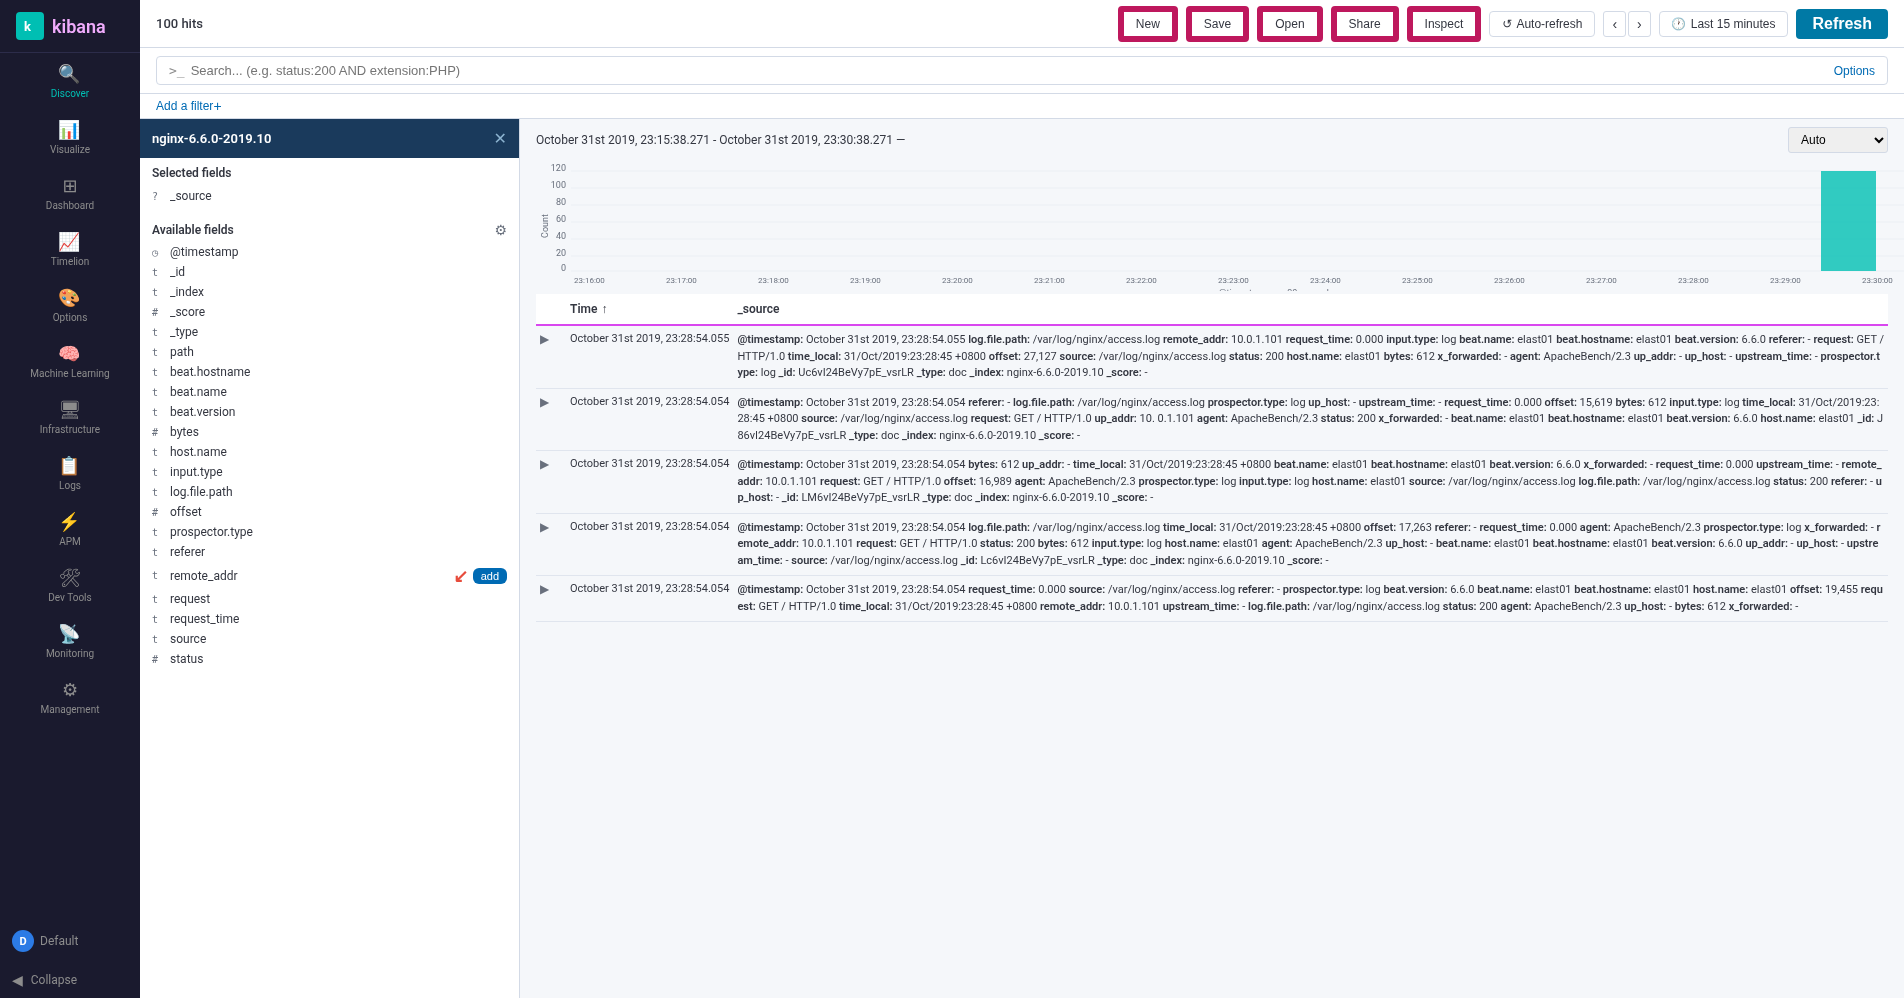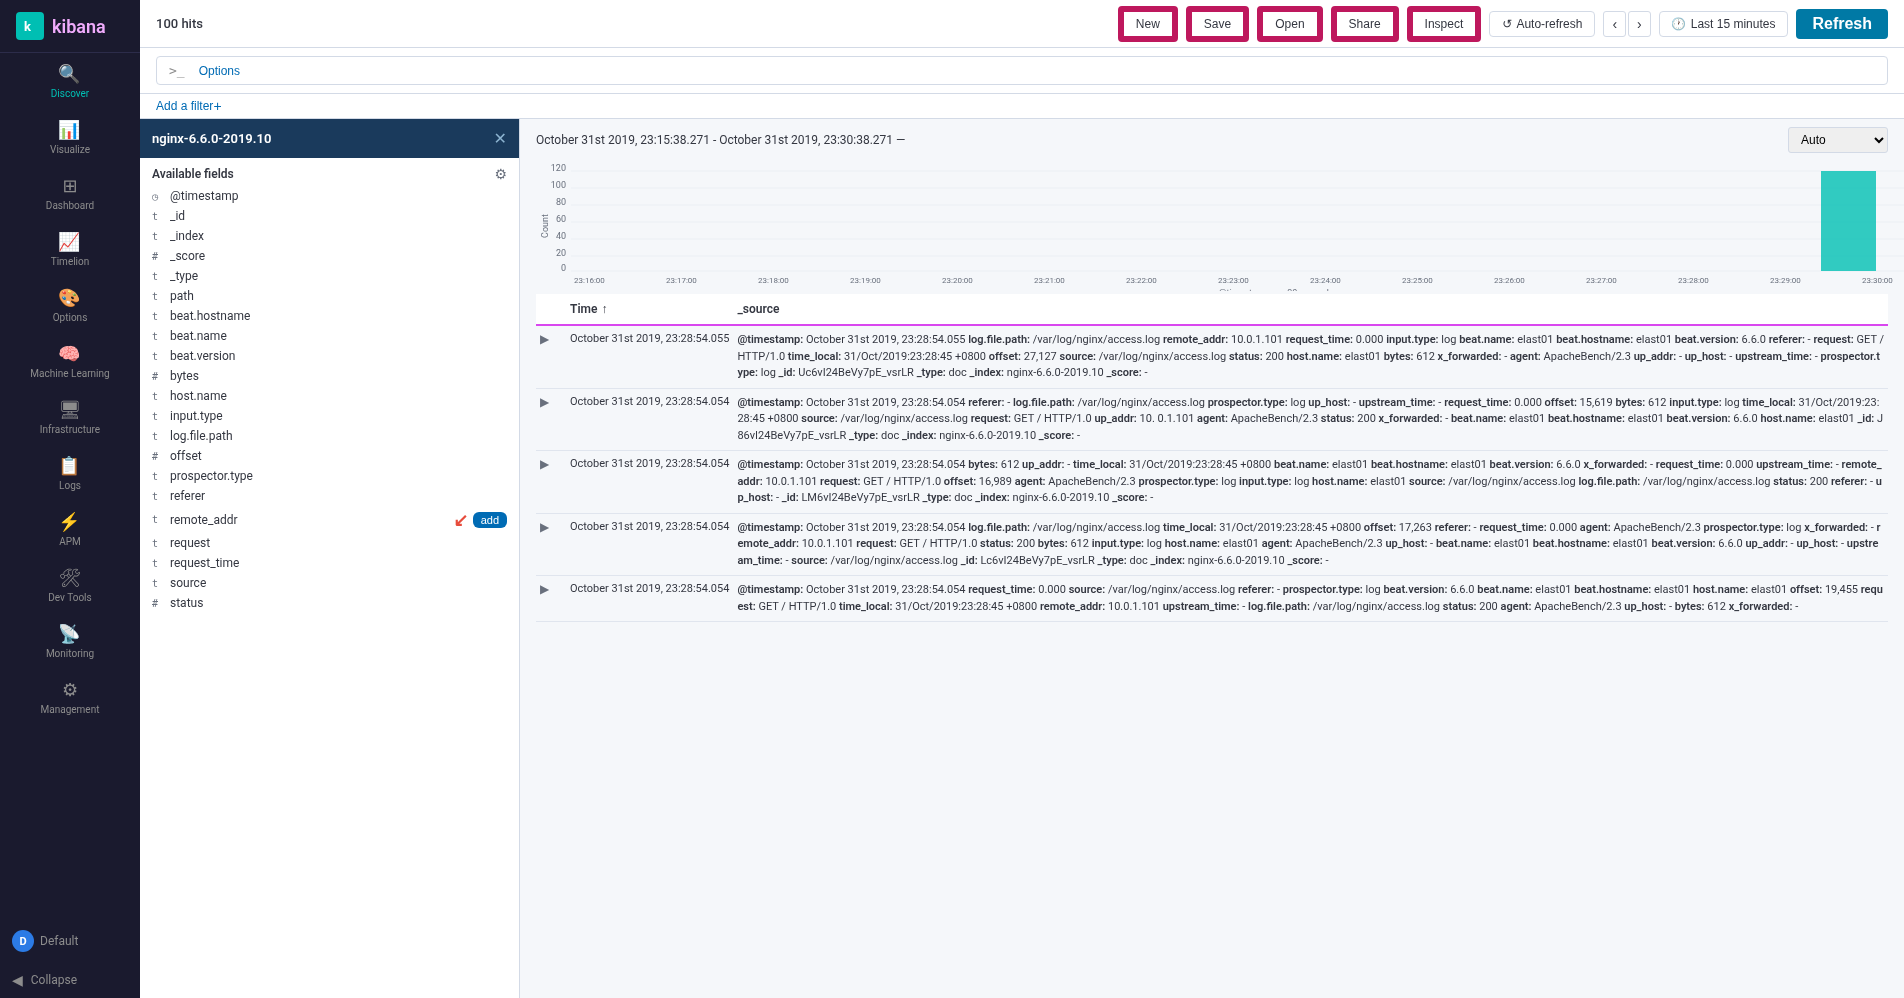--- a/index.html
+++ b/index.html
@@ -187,39 +187,47 @@
           <span>🕐</span>
           <span>Last 15 minutes</span>
         </button>
         <button class="refresh-btn">Refresh</button>
       </div>
     </div>
 
     <div class="search-bar-row">
       <div class="search-input-wrap">
         <span class="search-prompt">&gt;_</span>
+        <input class="search-input" type="text" placeholder="Search... (e.g. status:200 AND extension:PHP)" style="">
         <button class="options-btn">Options</button>
       </div>
     </div>
 
     <div class="filter-row">
       <button class="add-filter-btn">
         <span>Add a filter</span>
         <span style="color:#006bb4; font-size:14px;">+</span>
       </button>
     </div>
 
     <div class="content-area">
 
       <div class="left-panel">
         <div class="index-header">
           <span>nginx-6.6.0-2019.10</span>
           <button class="index-close-btn">✕</button>
         </div>
 
+        <div class="fields-section">
+          <div class="section-title">Selected fields</div>
+          <div class="field-item">
+            <span class="field-type">?</span>
+            <span class="field-name">_source</span>
+          </div>
+        </div>
 
         <div class="available-fields-header">
           <span class="available-fields-title">Available fields</span>
           <span class="settings-icon">⚙</span>
         </div>
 
         <div id="fields-list" style="padding: 0 12px;">
         <div class="field-item">
       <span class="field-type">◷</span>
       <span class="field-name">@timestamp</span>

